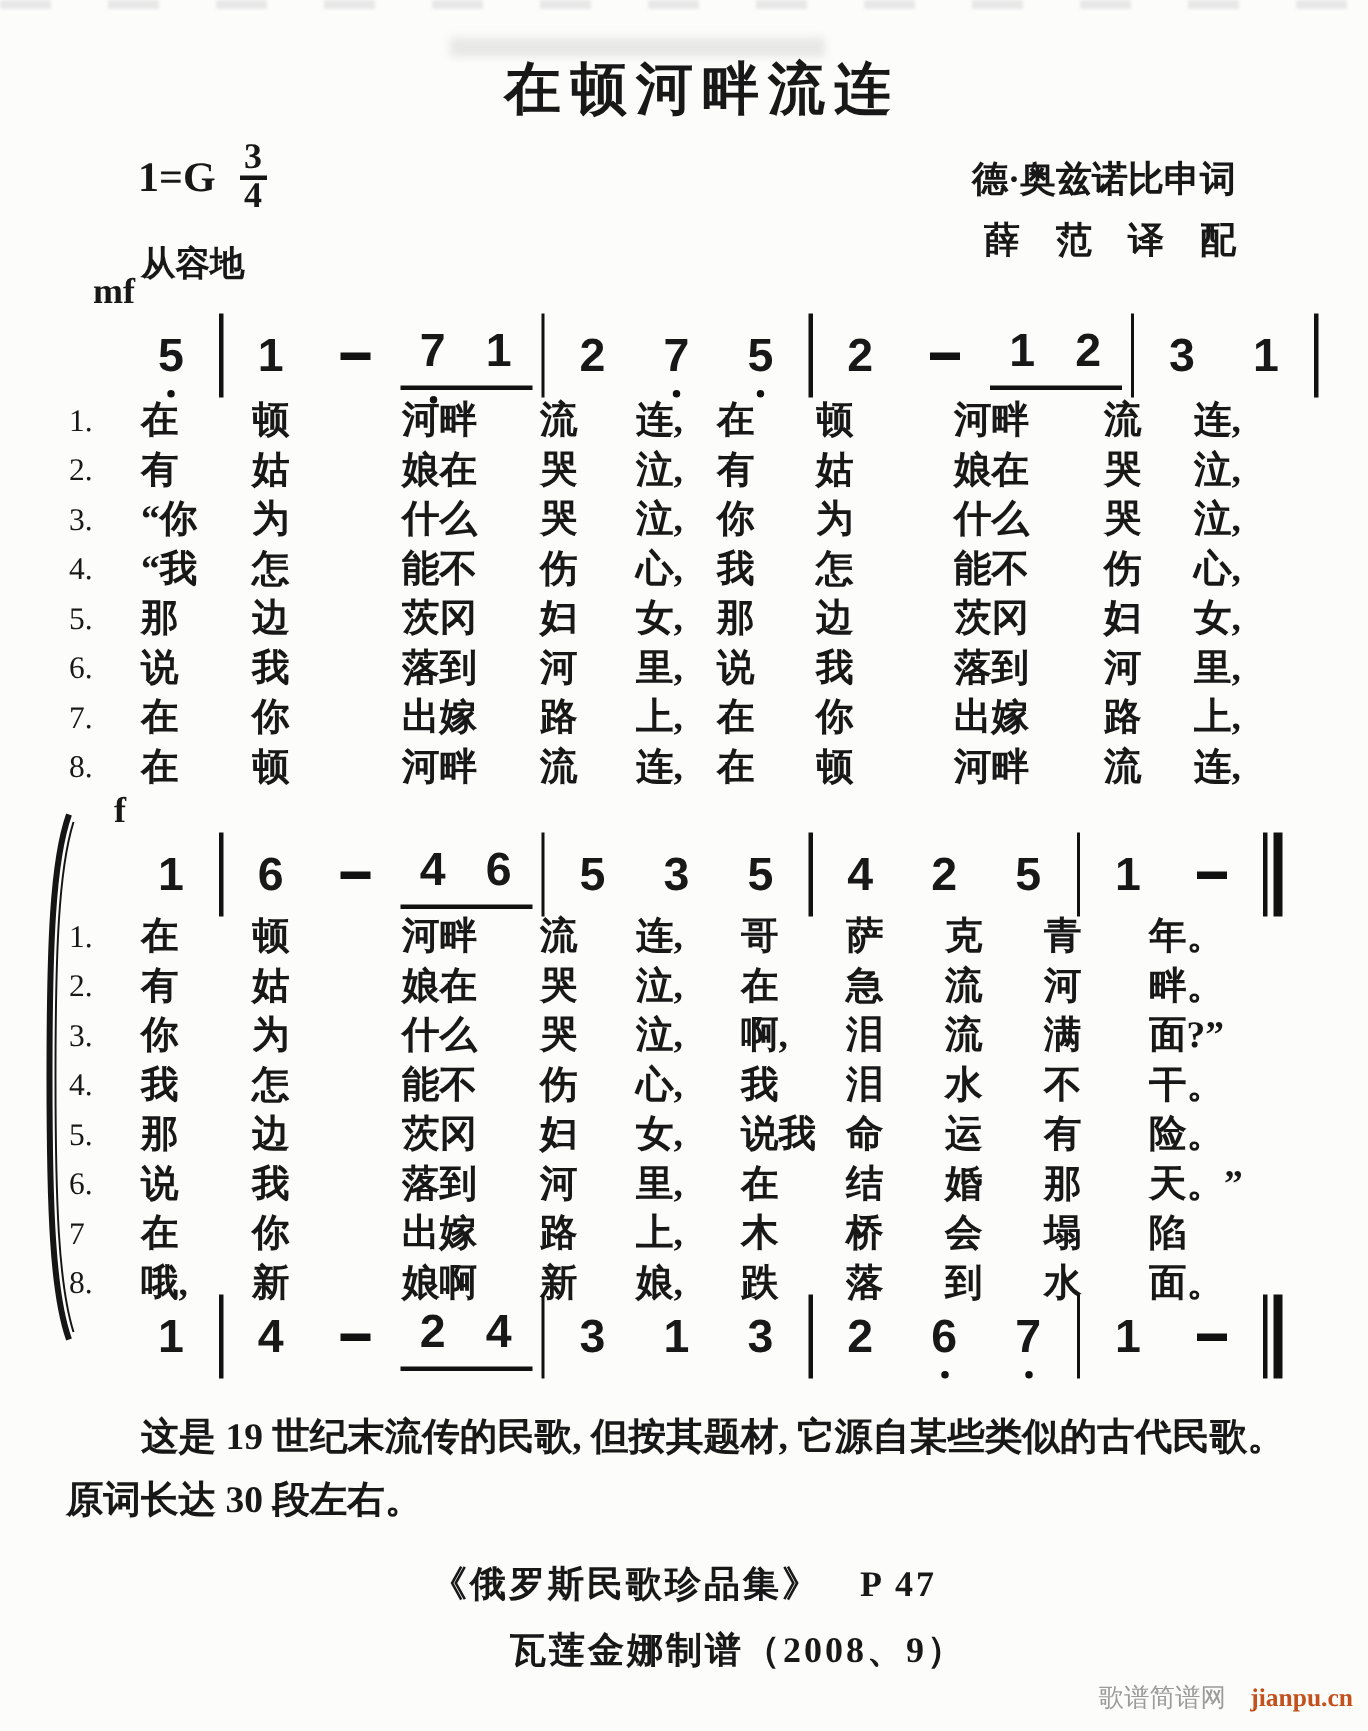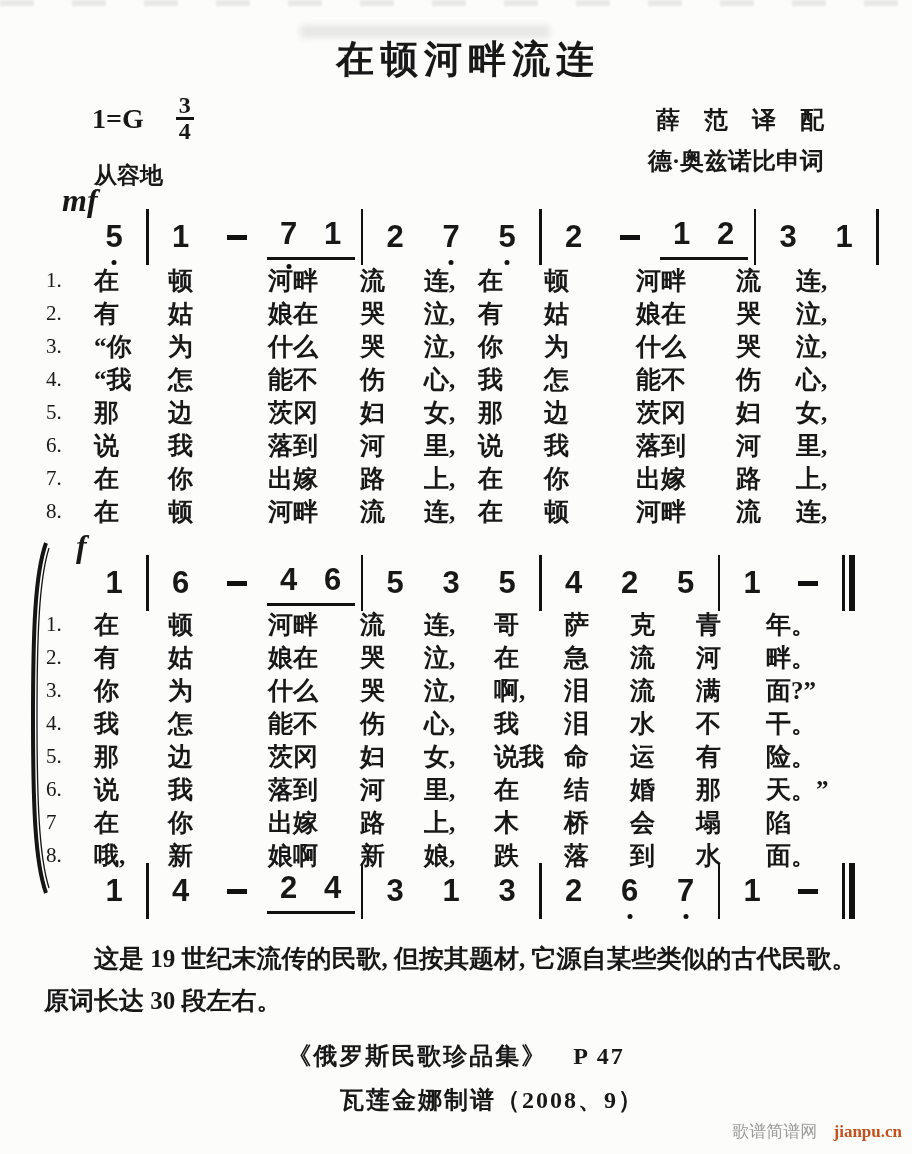--- a/index.html
+++ b/index.html
@@ -10,21 +10,21 @@
   }
   
   .scan-strip{position:absolute;top:0;left:0;right:0;height:6px;
     background:repeating-linear-gradient(90deg,#d9d9d9 0 34px,transparent 34px 72px);
     opacity:.55;filter:blur(1px);}
   .scan-smudge{position:absolute;left:300px;top:25px;width:250px;height:13px;
     background:#e4e4e2;filter:blur(3px);opacity:.85;}
   
   .title{position:absolute;top:34px;left:0;width:100%;text-align:center;
     font-size:38px;font-weight:700;letter-spacing:6px;padding-left:12px;}
-  .keyrow{position:absolute;left:92px;top:94px;display:flex;align-items:center;gap:32px;
+  .keyrow{position:absolute;left:92px;top:94px;display:flex;align-items:center;gap:16px;
     font-size:28px;font-weight:700;}
   .frac{display:inline-flex;flex-direction:column;font-size:24px;line-height:23px;text-align:center;font-weight:700;}
   .frac .num{border-bottom:3px solid #151515;padding:0 3px;}
   .frac .den{padding:0 3px;}
   .tempo{position:absolute;left:94px;top:148px;font-size:23px;font-weight:700;margin-top:12px;}
   .credits{position:absolute;right:88px;top:100px;text-align:right;
     font-size:24px;font-weight:700;line-height:41px;}
   
   .music-line{position:absolute;display:flex;align-items:center;height:62px;}
   #ml0{left:86px;top:206px;}
@@ -37,21 +37,21 @@
     width:5px;height:5px;background:#111;border-radius:50%;}
   .group{display:flex;align-items:center;border-bottom:3.5px solid #111;padding-bottom:3px;margin:0 2px;}
   .group .note{width:44px;}
   .group .note .ldot{bottom:-15px;}
   .bar{width:2.5px;height:56px;background:#111;margin:0 4px;}
   .dbar{display:flex;align-items:center;gap:4px;height:56px;margin-left:6px;}
   .dbar .thin{width:2.5px;height:56px;background:#111;display:block;}
   .dbar .thick{width:6.5px;height:56px;background:#111;display:block;}
   .dash{width:56px;display:flex;align-items:center;justify-content:center;}
   .dash i{width:20px;height:5px;background:#111;display:block;}
-  .dyn{position:absolute;top:-24px;left:-24px;font-style:italic;font-weight:700;font-size:32px;}
+  .dyn{position:absolute;top:-24px;left:-24px;font-weight:700;font-size:24px;}
   
   .brace{position:absolute;left:28px;top:540px;}
   
   .lyrics{position:absolute;display:grid;font-weight:700;font-size:25px;line-height:33px;}
   #lyrics1{left:46px;top:264px;
     grid-template-columns:48px 74px 100px 92px 64px 54px 66px 92px 100px 60px 70px;}
   #lyrics2{left:46px;top:608px;
     grid-template-columns:48px 74px 100px 92px 64px 70px 70px 66px 66px 70px 84px;}
   .vnum{font-weight:400;font-size:21px;}
   
@@ -78,22 +78,22 @@
   <span>1=G</span>
   <span class="frac">
     <span class="num">3</span>
     <span class="den">4</span>
   </span>
 </div>
 
 <div class="tempo">从容地</div>
 
 <div class="credits">
+  <div>德·奥兹诺比申词</div>
   <div>薛　范　译　配</div>
-  <div>德·奥兹诺比申词</div>
 </div>
 
 <div class="music-line" id="ml0">
   <span class="dyn">mf</span>
   <div class="tokens">
       <div class="note">5<i class="ldot"></i></div>
       <div class="bar"></div>
       <div class="note">1</div>
       <div class="dash">
         <i></i>

